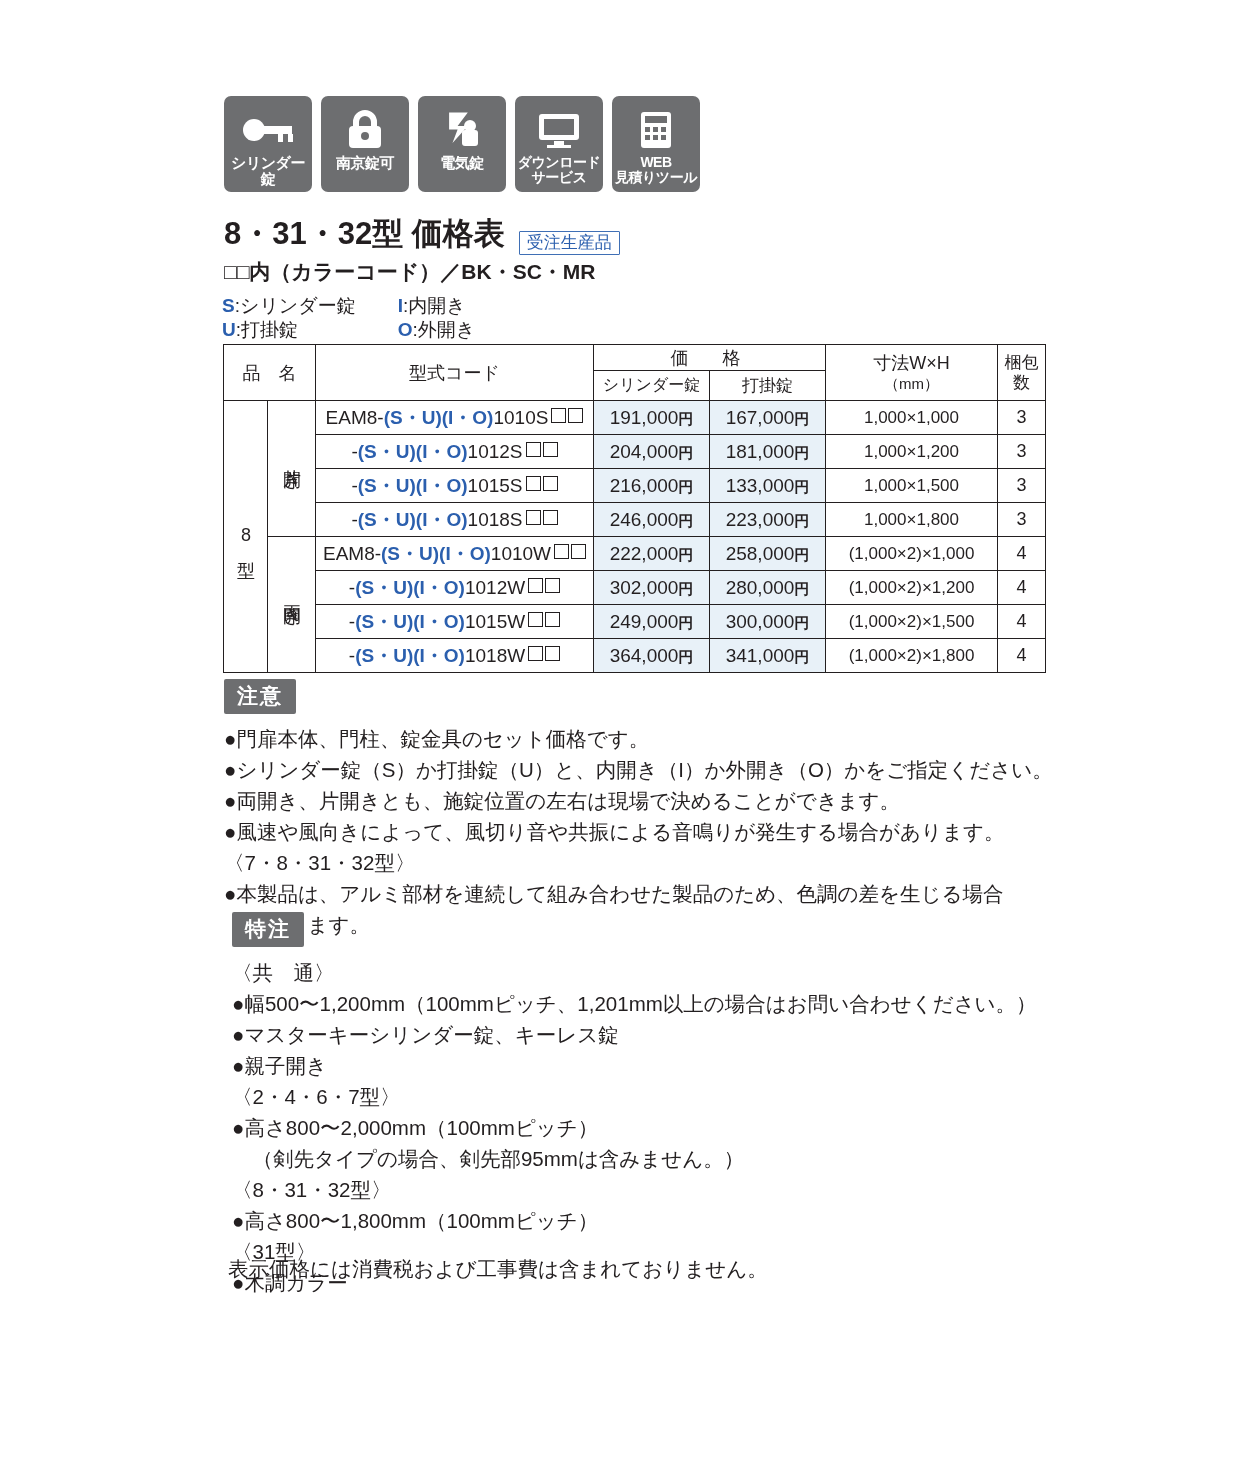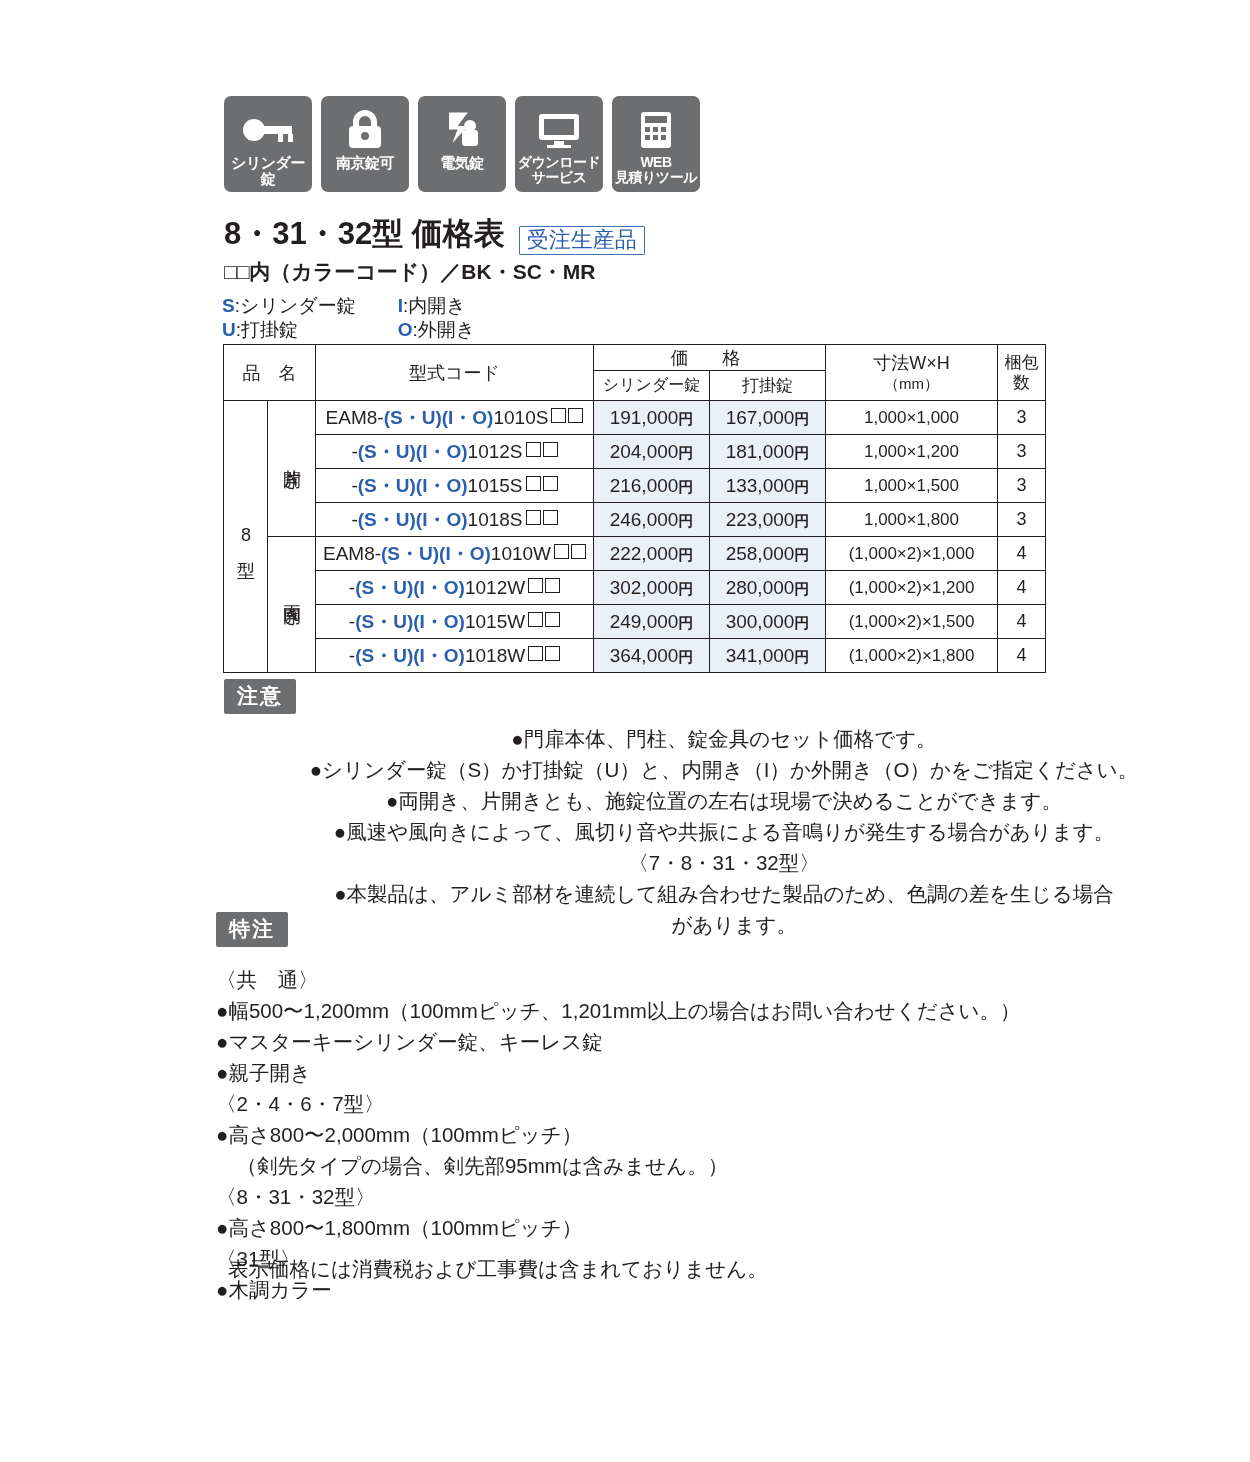--- a/index.html
+++ b/index.html
@@ -74,21 +74,21 @@
   }
   .title-main {
     font-size: 31px;
     font-weight: 700;
     letter-spacing: 0px;
     color: #231f20;
   }
   .title-tag {
     border: 1.5px solid #3f6fb5;
     color: #2b5fae;
-    font-size: 22px;
+    font-size: 17px;
     padding: 2px 7px 3px 7px;
     line-height: 1;
     font-weight: 500;
     border-radius: 1px;
   }
 
   .subline {
     position: absolute;
     left: 224px;
     top: 258px;
@@ -189,32 +189,31 @@
   .notes {
     position: absolute;
     left: 224px;
     top: 679px;
     width: 1000px;
   }
   .notes .body {
     margin-top: 9px;
     font-size: 20.5px;
     line-height: 31px;
-    text-align: center;
   }
   .notes .body div { white-space: pre-wrap; }
 
   .special {
     position: absolute;
-    left: 216px;
+    left: 232px;
     top: 912px;
     width: 1000px;
   }
   .special .body {
-    margin-top: 17px;
+    margin-top: 10px;
     font-size: 20.5px;
     line-height: 31px;
   }
 
   .footer {
     position: absolute;
     left: 228px;
     top: 1252px;
     font-size: 20.5px;
     line-height: 33px;

